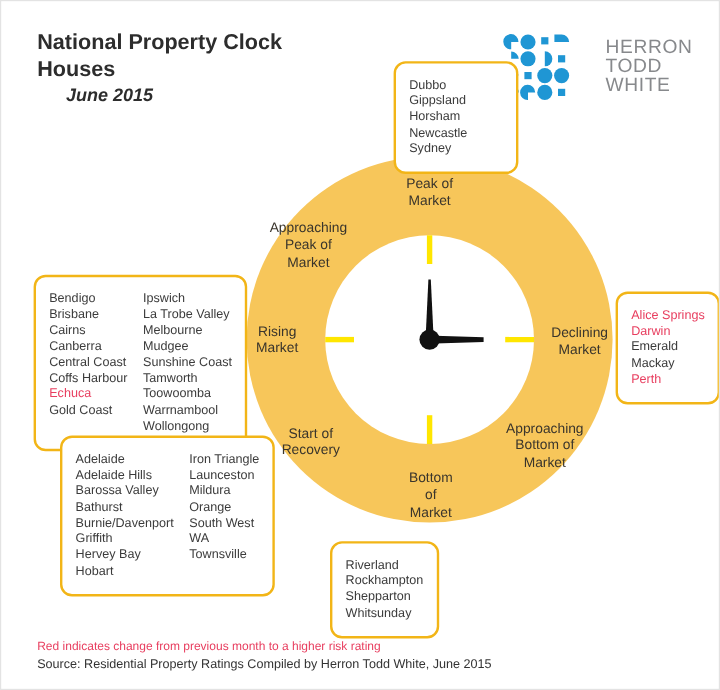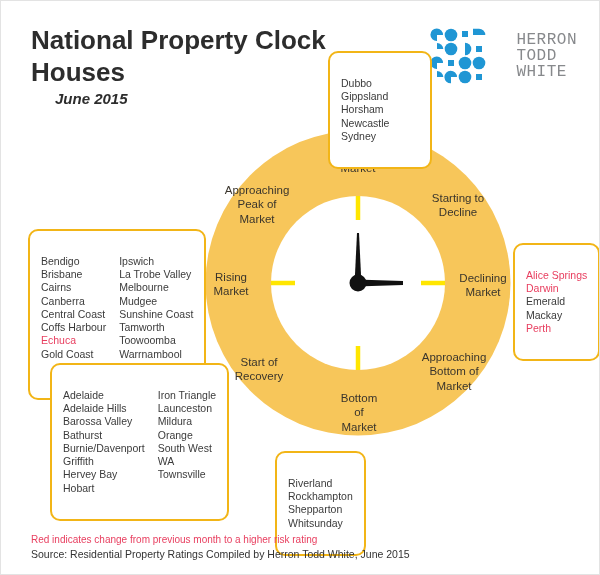--- a/index.html
+++ b/index.html
@@ -3,43 +3,43 @@
 <meta charset="utf-8">
 <style>
   html,body{margin:0;padding:0;background:#fff;}
   #canvas{
     position:relative;width:598px;height:573px;margin:0;
     background:#fff;border:1px solid #e3e3e3;overflow:hidden;
     font-family:"Liberation Sans","DejaVu Sans",sans-serif;color:#3b3b3b;
   }
   
   #title-block{position:absolute;left:30px;top:24px;}
-  #title-line1,#title-line2{font-size:26px;font-weight:700;color:#2d2d2d;line-height:1.22;}
+  #title-line1,#title-line2{font-size:18px;font-weight:700;color:#2d2d2d;line-height:1.22;}
   #title-date{font-size:15px;font-weight:700;font-style:italic;color:#2d2d2d;margin-top:2px;margin-left:24px;}
   
-  #logo{position:absolute;right:22px;top:26px;display:flex;align-items:center;gap:25px;font-family:Liberation Mono, monospace;}
+  #logo{position:absolute;right:22px;top:26px;display:flex;align-items:center;gap:25px;}
   #logo-text{font-size:16px;letter-spacing:0.5px;color:#87898c;font-weight:500;line-height:1.02;}
   
   #clock-svg{position:absolute;left:202px;top:127px;}
   .stage{
     position:absolute;transform:translate(-50%,-50%);text-align:center;
     white-space:pre-line;font-size:11.5px;line-height:1.25;color:#3a352c;font-weight:400;
   }
   #stage-peak{left:357px;top:160px;}
   #stage-approaching-peak{left:256px;top:204px;}
   #stage-starting-decline{left:457px;top:204px;}
   #stage-rising{left:230px;top:283px;}
   #stage-declining{left:482px;top:284px;}
   #stage-start-recovery{left:258px;top:368px;}
   #stage-approaching-bottom{left:453px;top:371px;}
   #stage-bottom{left:358px;top:412px;}
   
   .box{
     position:absolute;background:#fff;border:2px solid #f2b517;border-radius:10px;
-    padding:24px 11px;font-size:10.5px;line-height:1.26;color:#3b3b3b;white-space:nowrap;
+    padding:12px 11px;font-size:10.5px;line-height:1.26;color:#3b3b3b;white-space:nowrap;
   }
   .cols{display:flex;gap:13px;}
   .red{color:#e83e5f;}
   #box-peak{left:327px;top:50px;min-width:78px;}
   #box-rising{left:27px;top:228px;}
   #box-declining{left:512px;top:242px;}
   #box-recovery{left:49px;top:362px;justify-content:space-between;}
   #box-bottom{left:274px;top:450px;}
   
   #footer-note{position:absolute;left:30px;top:533px;font-size:10px;color:#e83e5f;}
@@ -98,22 +98,20 @@
       <polygon points="153,151.5 153,158.5 200,157 200,153"></polygon>
       <circle cx="155" cy="155" r="8.5"></circle>
     </g>
   </svg>
 
   <div class="stage" id="stage-peak">Peak of
 Market</div>
   <div class="stage" id="stage-approaching-peak">Approaching
 Peak of
 Market</div>
-  <div class="stage" id="stage-starting-decline">Starting to
-Decline</div>
   <div class="stage" id="stage-rising">Rising
 Market</div>
   <div class="stage" id="stage-declining">Declining
 Market</div>
   <div class="stage" id="stage-start-recovery">Start of
 Recovery</div>
   <div class="stage" id="stage-approaching-bottom">Approaching
 Bottom of
 Market</div>
   <div class="stage" id="stage-bottom">Bottom

